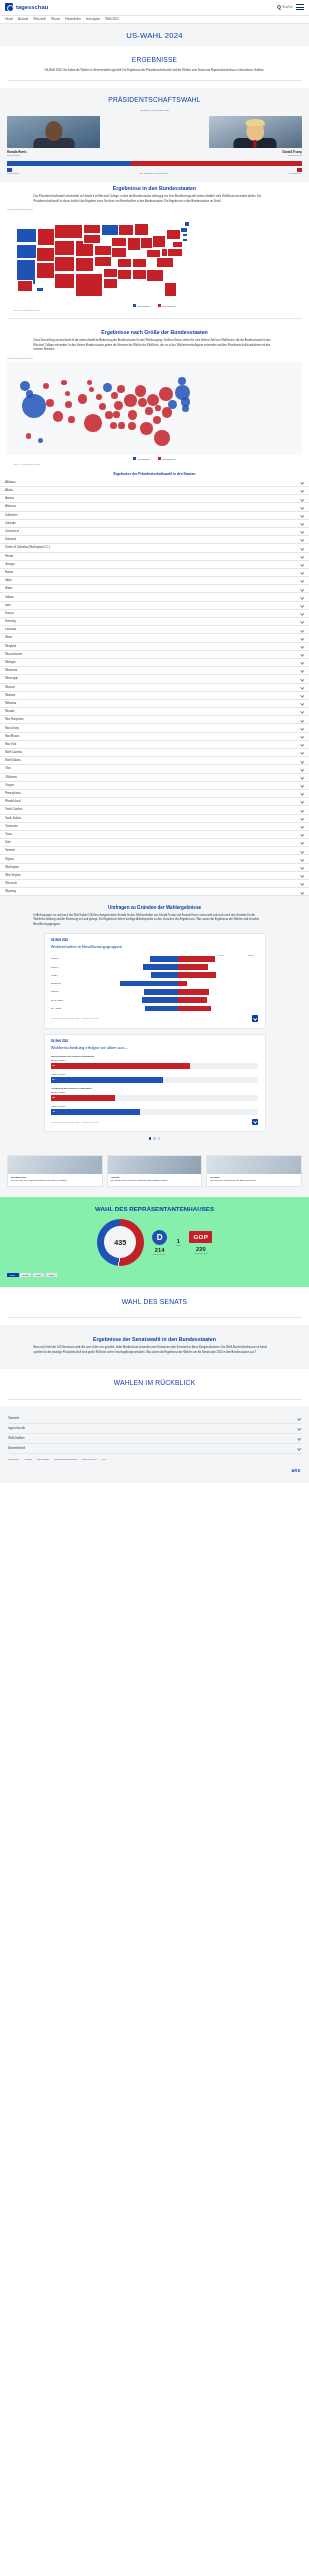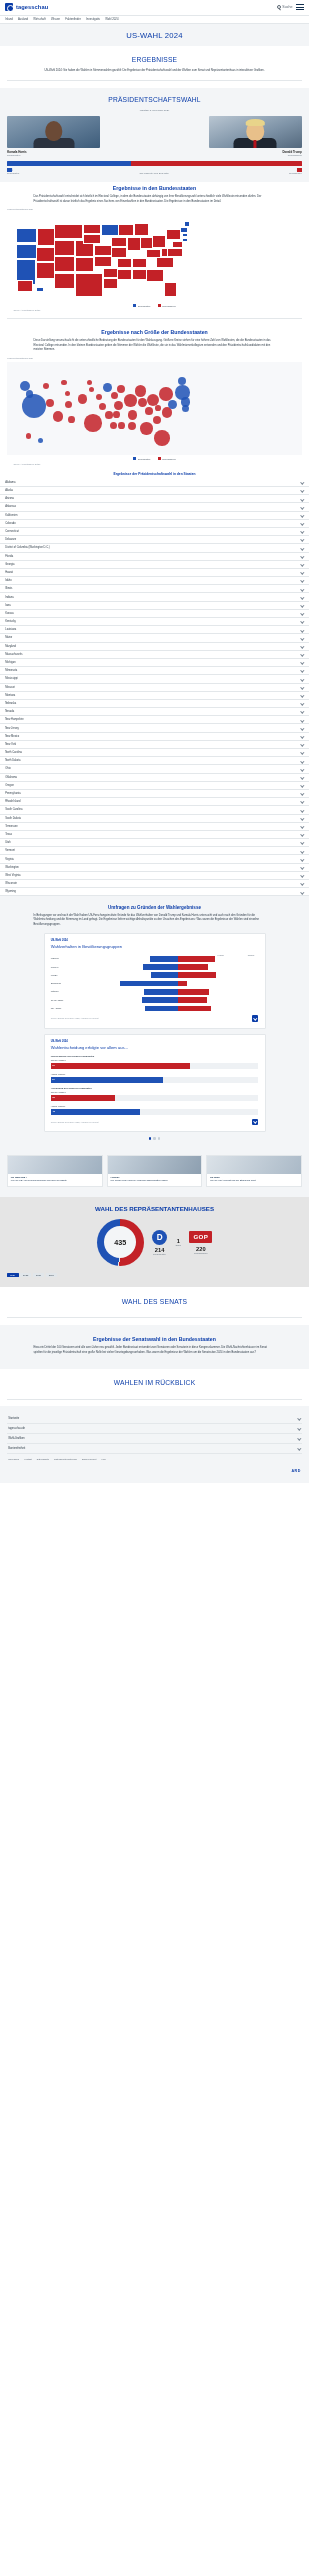--- a/index.html
+++ b/index.html
@@ -200,21 +200,21 @@
   .teasers { display:flex; gap:4.1px; padding: 6.2px 7.2px 9.3px; background:#f3f5f7;}
   .teaser { flex:1; background:#fff; border:0.5px solid #e3e7ea; }
   .teaser-img { height: 17.5px; position:relative; overflow:hidden; }
   .t1 { background: linear-gradient(120deg,#d6dee6,#9fb0c0); }
   .t2 { background: linear-gradient(120deg,#c9d4de,#8d9fb0); }
   .t3 { background: linear-gradient(120deg,#dbe2e8,#aab9c7); }
   .teaser-txt { padding: 2.1px 2.6px 3.6px; font-size: 2.3px; line-height:1.5; color:#17324f; }
   .teaser-txt b { display:block; font-size:2.4px; }
 
   
-  .house { background:#e5e5e5; padding: 8.2px 7.2px 10.3px; }
+  .house { background:#86efac; padding: 8.2px 7.2px 10.3px; }
   .house-title { text-align:center; color:#0a3ca8; font-size:6.2px; margin-bottom:7.2px;}
   .house-row { display:flex; align-items:center; justify-content:center; gap: 8.2px; }
   .donut {
     width: 47px; height: 47px; border-radius: 50%;
     background: conic-gradient(#c32127 0deg 183deg, #e3e7ea 183deg 186deg, #1f52b5 186deg 360deg);
     display:flex; align-items:center; justify-content:center; position:relative;
   }
   .donut:after {
     content:""; position:absolute; width:32px; height:32px; border-radius:50%; background:#f3f5f7;
   }

